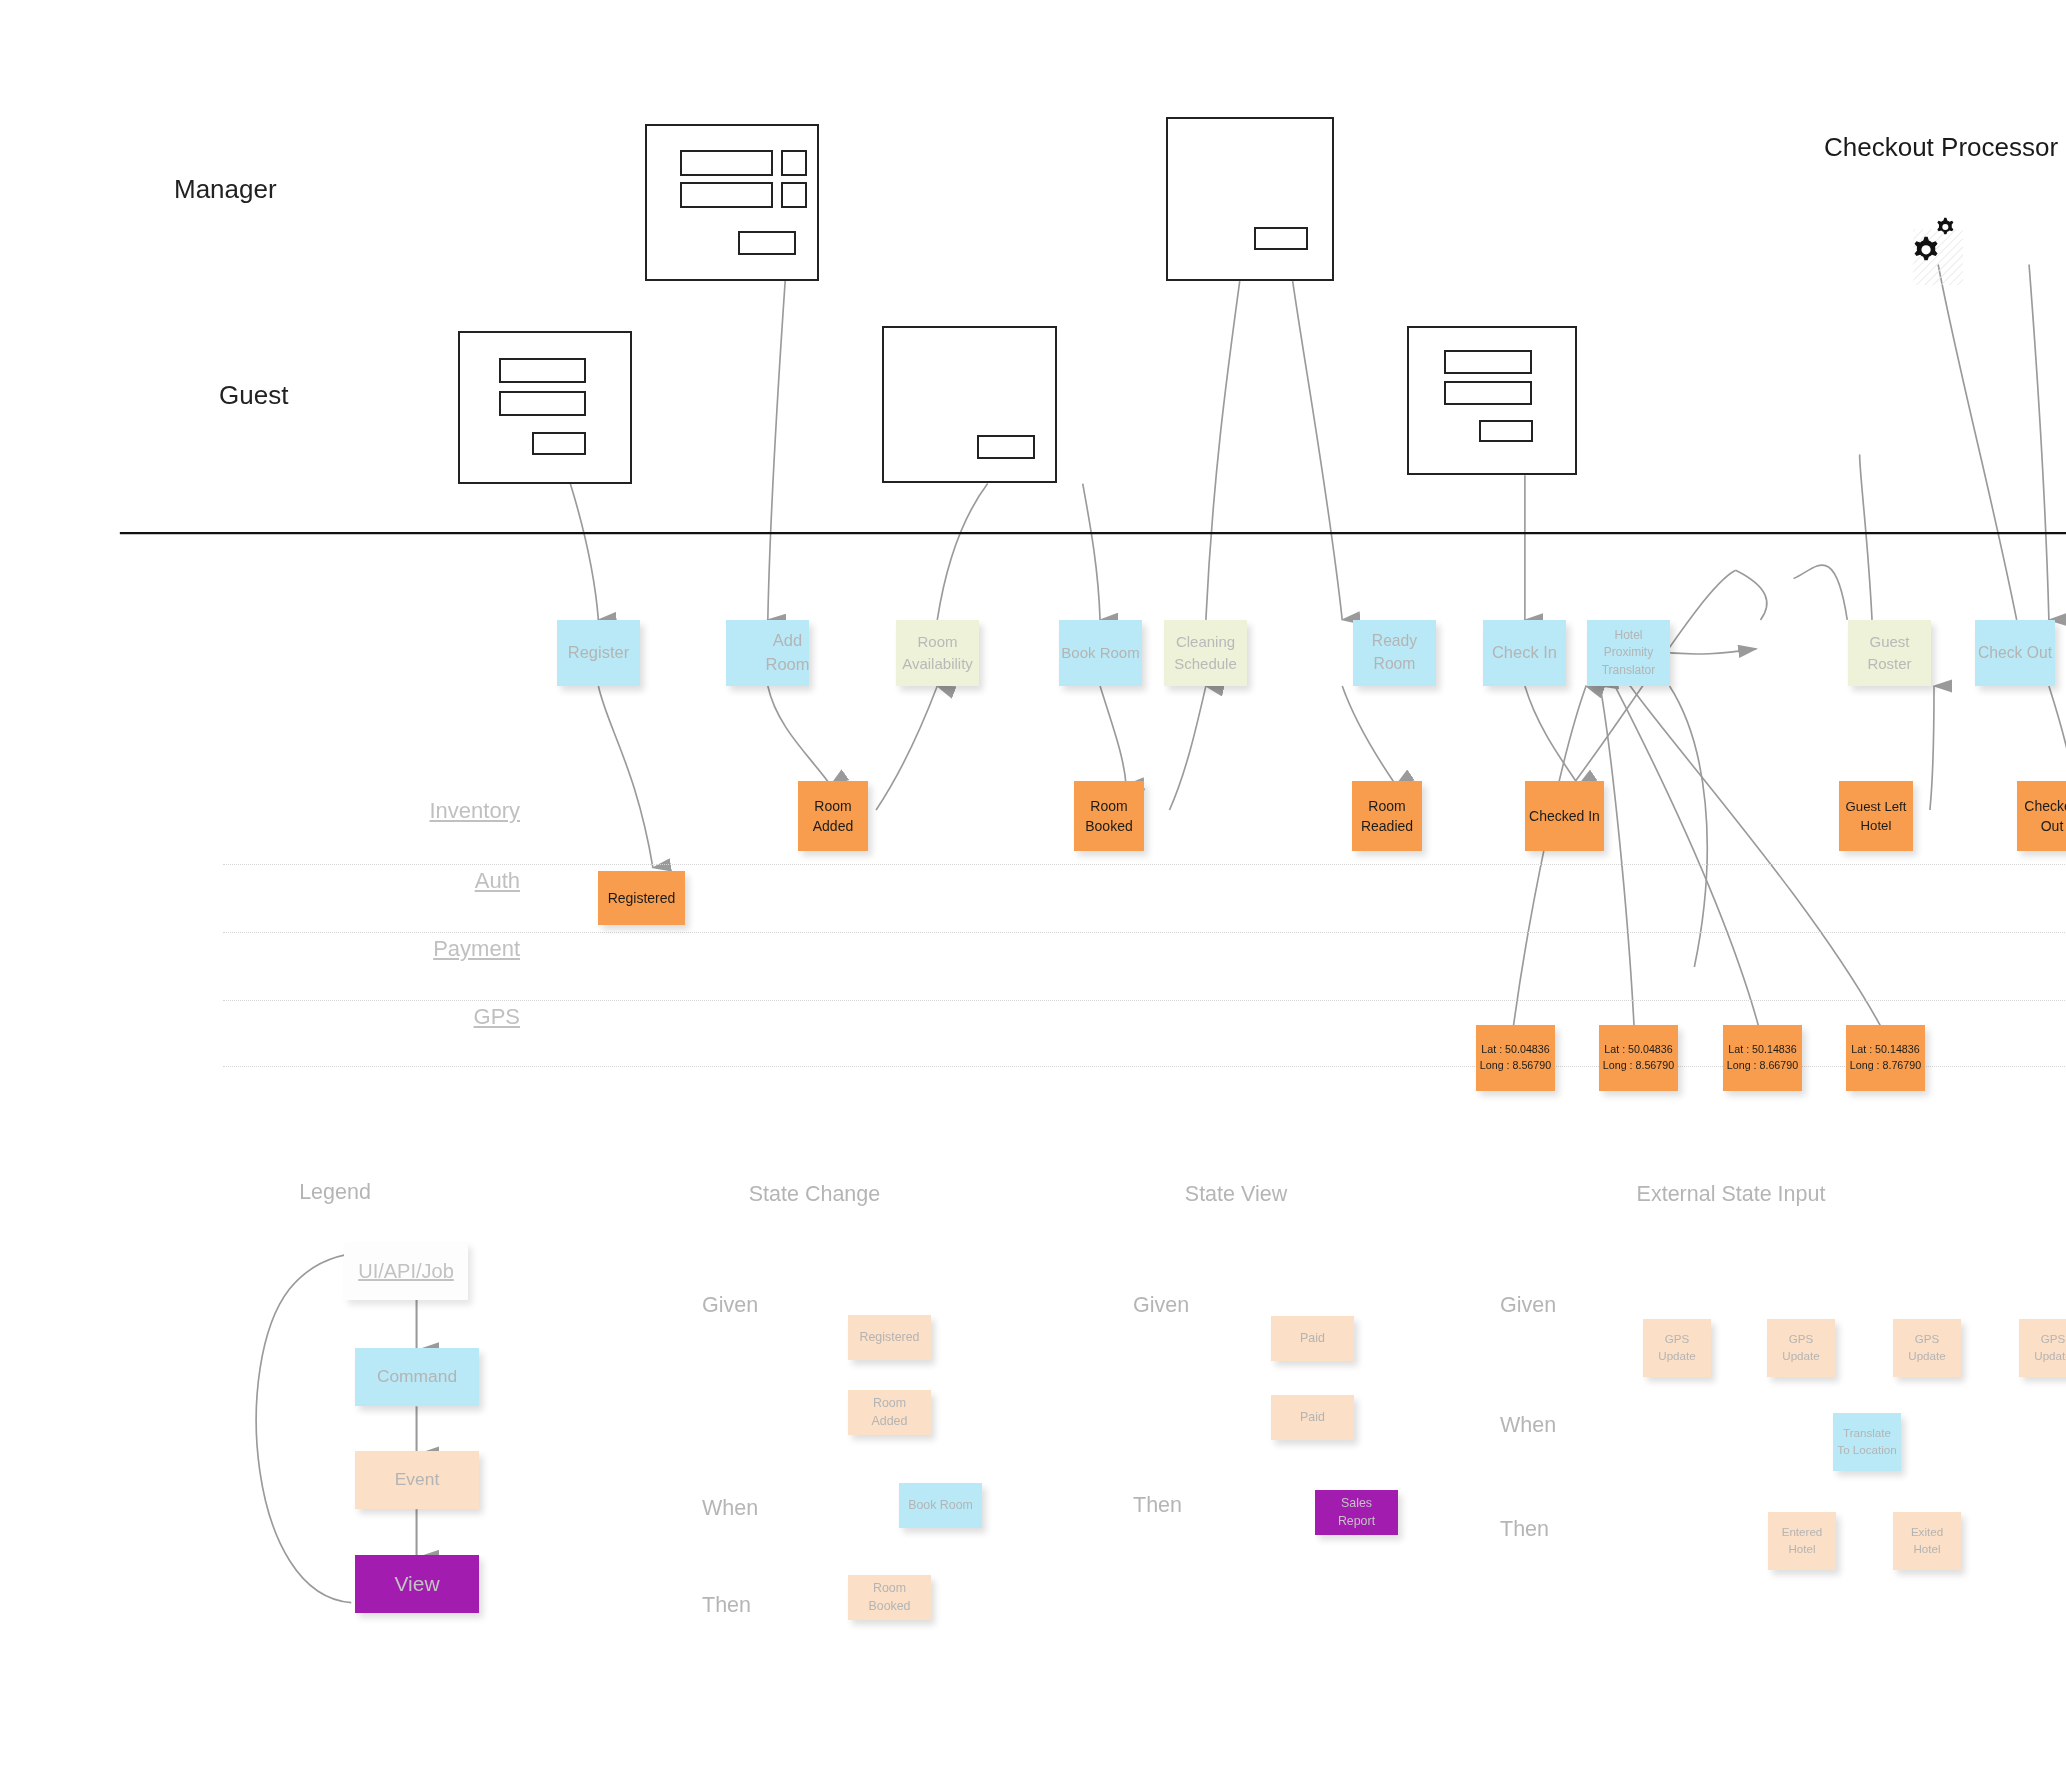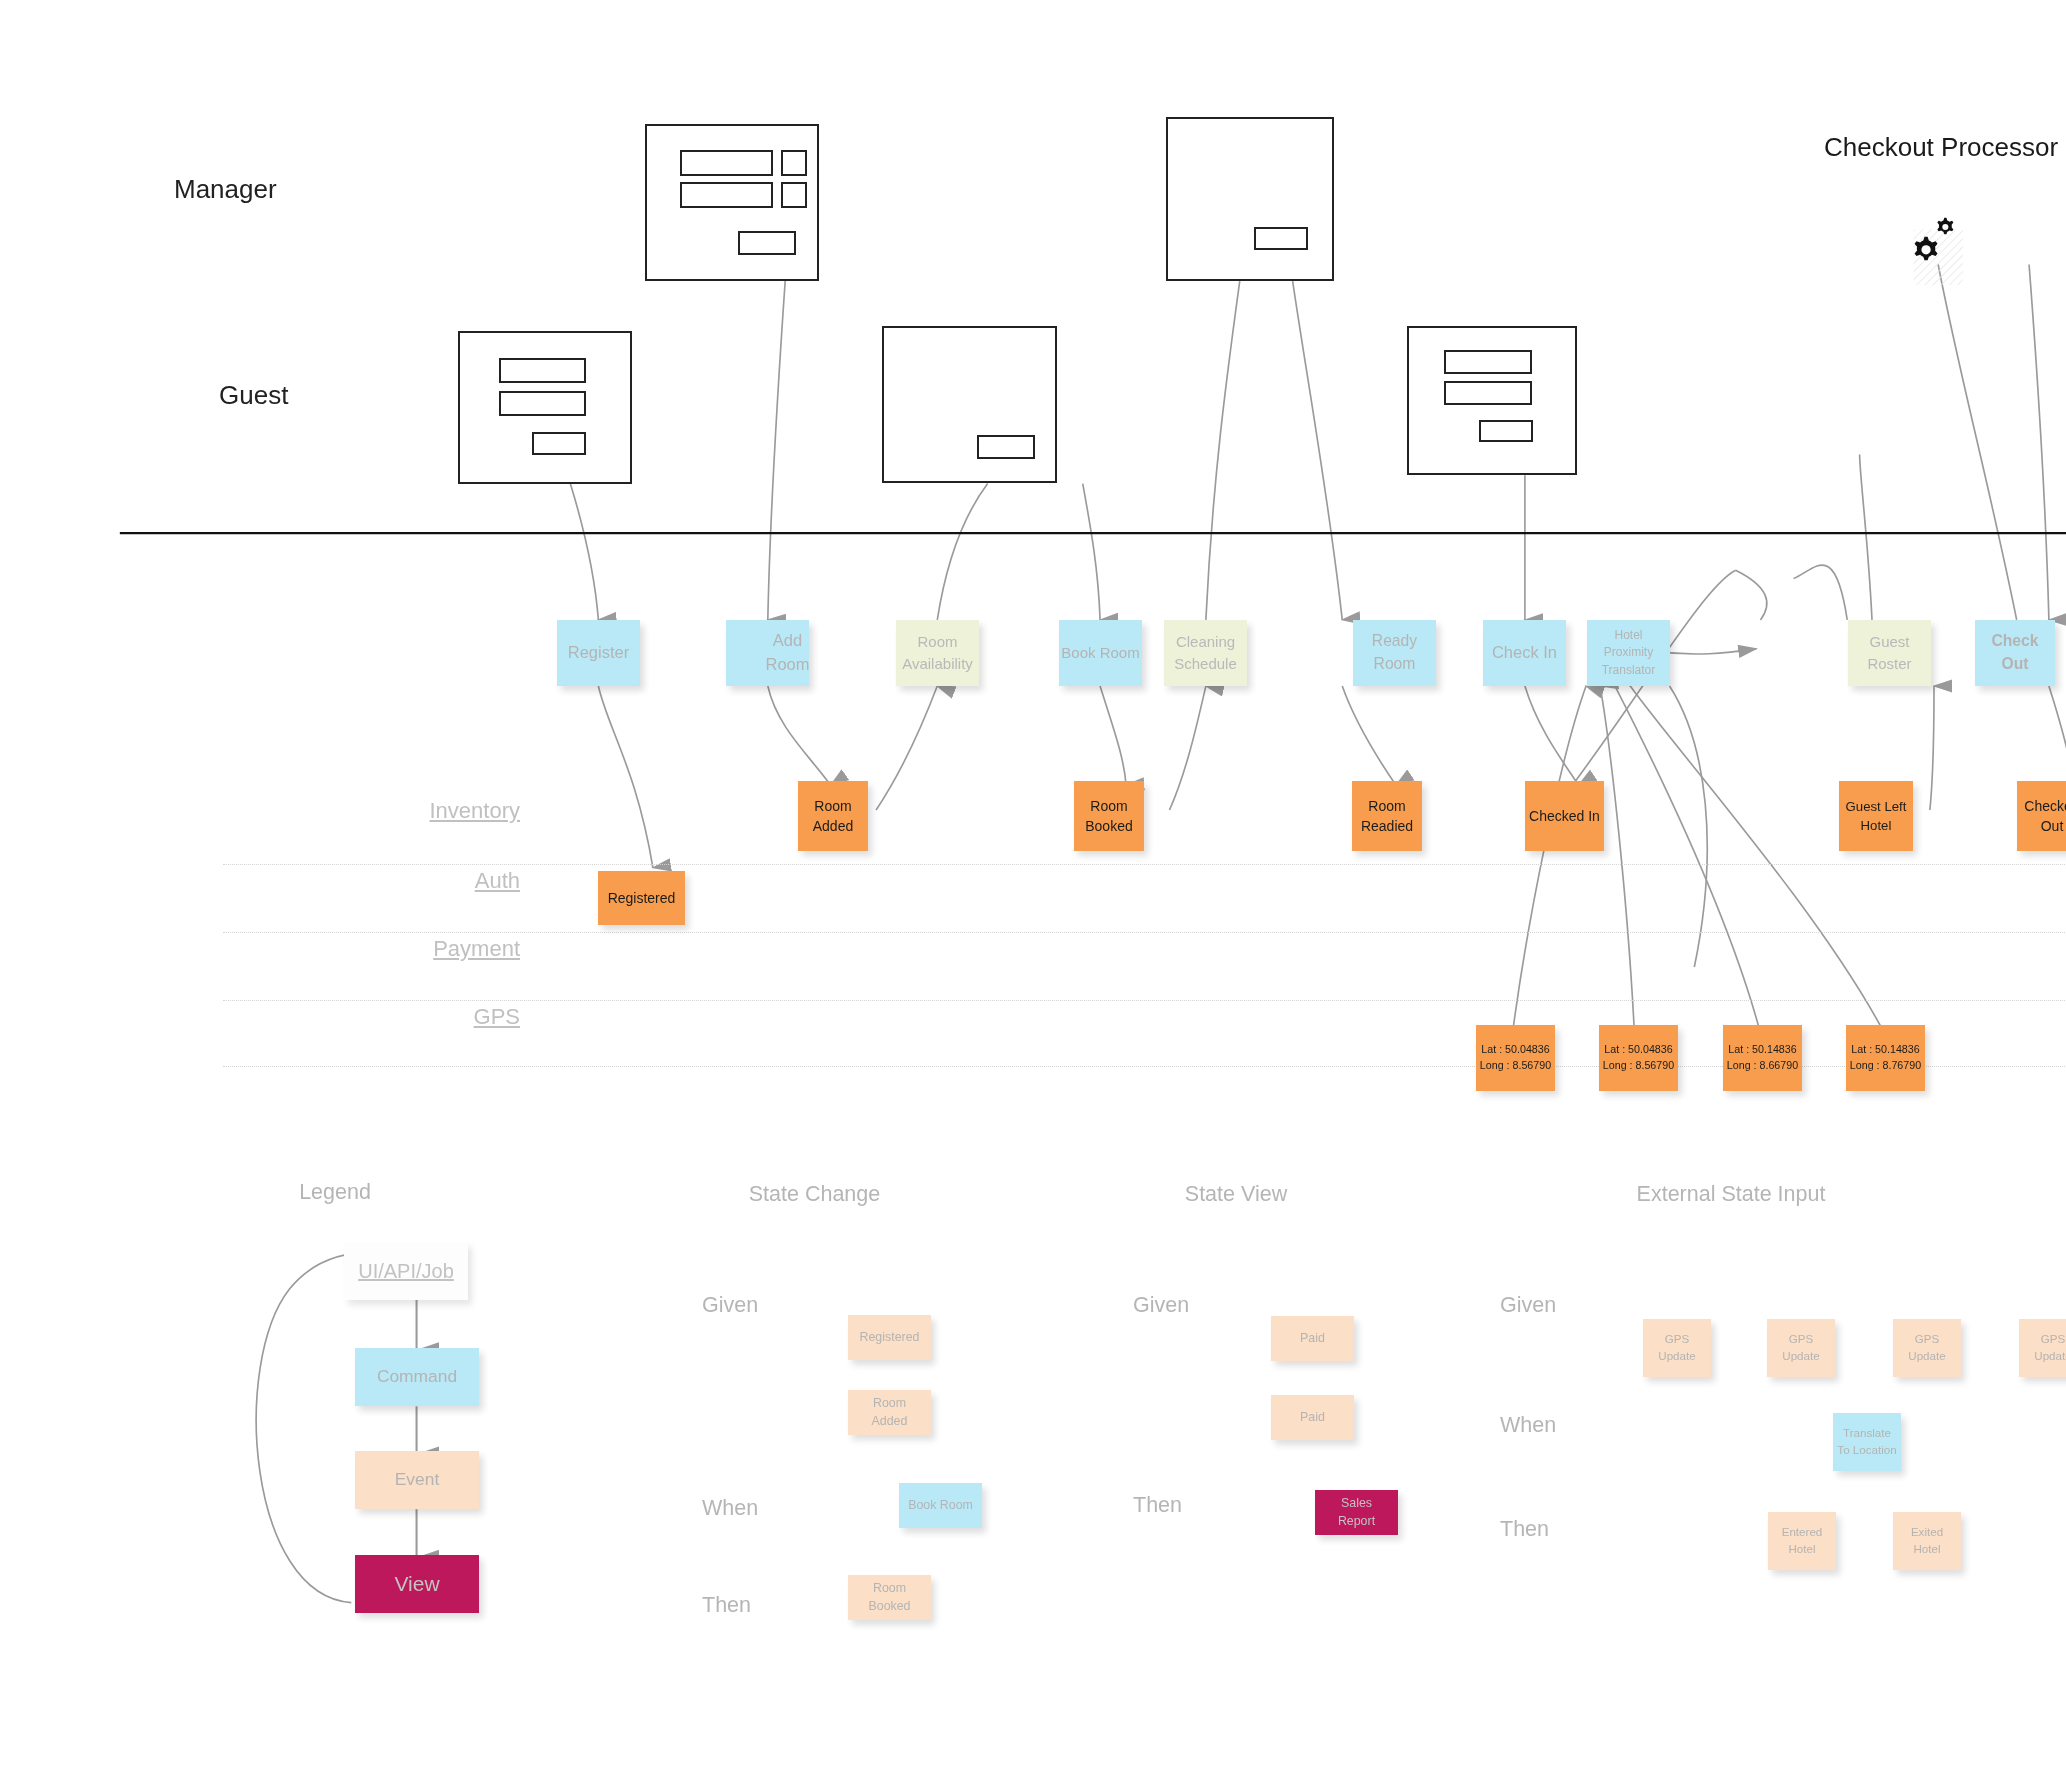--- a/index.html
+++ b/index.html
@@ -23,21 +23,21 @@
 
   
   .card{position:absolute;box-sizing:border-box;display:flex;align-items:center;
         justify-content:center;text-align:center;line-height:1.45;
         box-shadow:4.1px 5px 6.6px rgba(0,0,0,0.13);}
   .card span{display:block;padding:0 1.7px;}
   .cmd{background:#b9e9f7;color:#b4b4b4;}
   .view{background:#eef2d8;color:#b9b9b9;}
   .evt{background:#f79d4d;color:#1c1c1c;}
   .evt-pale{background:#fbdfc6;color:#b4b4b4;}
-  .view-pale{background:#be185d;color:#c3c3c3;}
+  .view-pale{background:#a21caf;color:#c3c3c3;}
   .cmd-pale{background:#b9e9f7;color:#b4b4b4;}
   .white-card{background:#fdfdfd;color:#c2c2c2;box-shadow:4.1px 5px 6.6px rgba(0,0,0,0.10);}
 
   
   .section-title{font-size:21.5px;color:#b5b5b5;white-space:nowrap;text-align:center;}
   .gherkin{font-size:21.5px;color:#b5b5b5;white-space:nowrap;}
 
   svg.overlay{position:absolute;left:0;top:0;width:3025px;height:1770px;pointer-events:none;}
 </style>
 </head>
@@ -258,21 +258,21 @@
     </div>
   <div class="card cmd" style="left:1483px;top:620px;width:83px;height:66px;font-size:16.5px;">
       <span>Check In</span>
     </div>
   <div class="card cmd" style="left:1587px;top:620px;width:83px;height:66px;font-size:12px;">
       <span>Hotel Proximity<br>Translator</span>
     </div>
   <div class="card view" style="left:1848px;top:620px;width:83px;height:66px;font-size:15px;">
       <span>Guest<br>Roster</span>
     </div>
-  <div class="card cmd" style="left:1975px;top:620px;width:80px;height:66px;font-size:15.7px;font-weight:bold;">
+  <div class="card cmd" style="left:1975px;top:620px;width:80px;height:66px;font-size:15.7px;">
       <span>Check Out</span>
     </div>
 
   <div class="card evt" style="left:798px;top:781px;width:70px;height:70px;font-size:14px;">
       <span>Room<br>Added</span>
     </div>
   <div class="card evt" style="left:1074px;top:781px;width:70px;height:70px;font-size:14px;">
       <span>Room<br>Booked</span>
     </div>
   <div class="card evt" style="left:1352px;top:781px;width:70px;height:70px;font-size:14px;">

